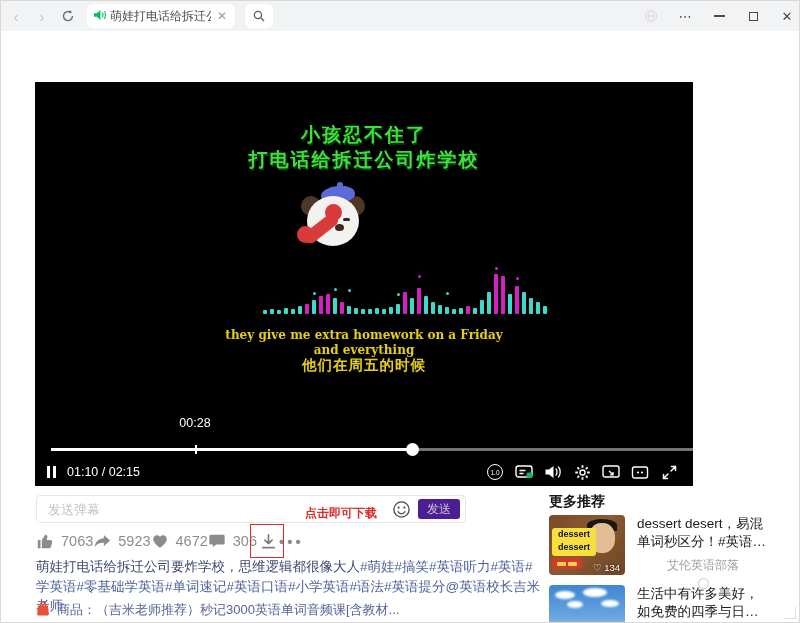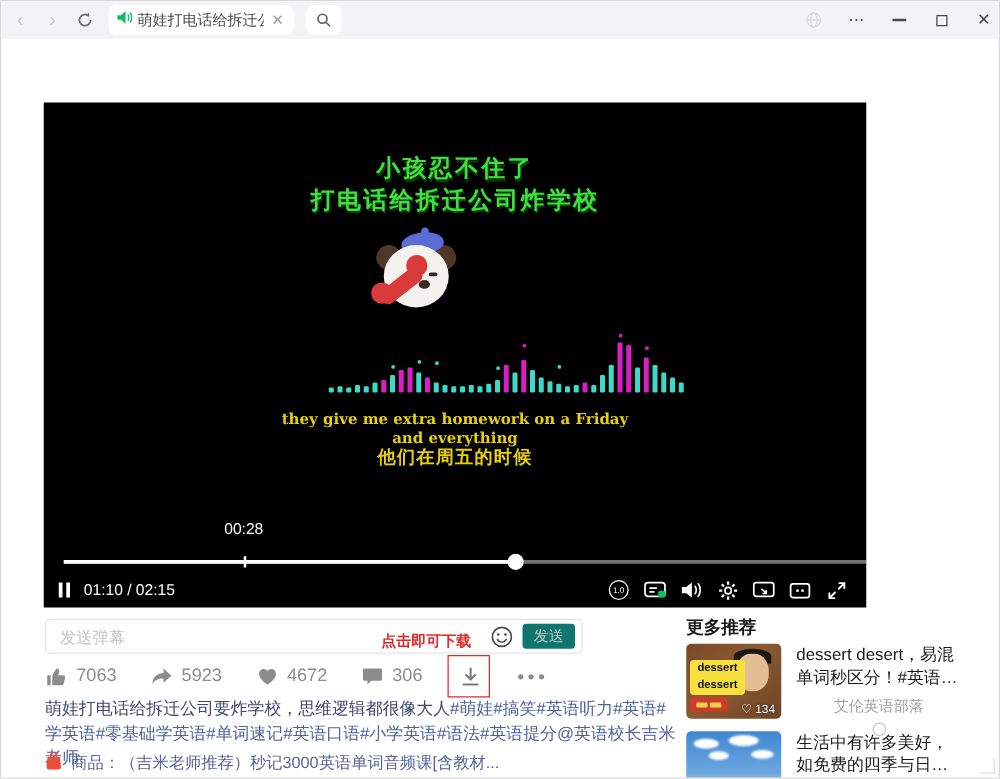--- a/index.html
+++ b/index.html
@@ -74,26 +74,26 @@
   .time-text { color:#fff; font-size:12.5px; }
   .ctrl-right { margin-left:auto; display:flex; align-items:center; gap:9px; }
   .cicon { width:20px; height:20px; display:flex; align-items:center; justify-content:center; }
   .speed-circle { width:16px; height:16px; border:1.4px solid #fff; border-radius:50%; color:#fff; font-size:6.5px; display:flex; align-items:center; justify-content:center; }
 
   
   .danmaku-row { position:absolute; left:35px; top:494px; width:430px; height:28px; border:1px solid #e6e6e6; border-radius:4px; display:flex; align-items:center; padding:0 5px 0 11px; }
   .danmaku-input { flex:1; border:none; outline:none; font-size:13px; color:#333; background:transparent; }
   .danmaku-input::placeholder { color:#c3c3c3; }
   .emoji-btn { width:22px; height:22px; display:flex; align-items:center; justify-content:center; margin-right:6px; }
-  .send-btn { width:42px; height:20px; background:#0f766e; border-radius:3px; color:#cacaca; font-size:12px; display:flex; align-items:center; justify-content:center; }
+  .send-btn { width:42px; height:20px; background:#4c1d95; border-radius:3px; color:#cacaca; font-size:12px; display:flex; align-items:center; justify-content:center; }
 
   .dl-hint { position:absolute; left:304px; top:504px; color:#e02a2a; font-size:12px; font-weight:bold; }
 
   
-  .stats-row { position:absolute; left:35px; top:527px; height:26px; display:flex; align-items:center; gap:27px; }
+  .stats-row { position:absolute; left:35px; top:527px; height:26px; display:flex; align-items:center; }
   .stat { display:flex; align-items:center; gap:7px; color:#8c8c8c; font-size:14.5px; }
   .dl-wrap { position:relative; width:22px; height:22px; display:flex; align-items:center; justify-content:center; }
   .dl-redbox { position:absolute; left:-7px; top:-6px; width:34px; height:34px; border:1.6px solid #e02a2a; }
   .more-dots { color:#8c8c8c; font-size:15px; letter-spacing:3px; font-weight:bold; }
 
   
   .description { position:absolute; left:35px; top:556px; width:508px; font-size:13.5px; line-height:19.5px; color:#3c486e; }
   .description .tags, .description .mention { color:#4f619c; }
   .product-row { position:absolute; left:35px; top:600px; display:flex; align-items:flex-start; gap:7px; }
   .product-text { font-size:13px; color:#56639a; }

